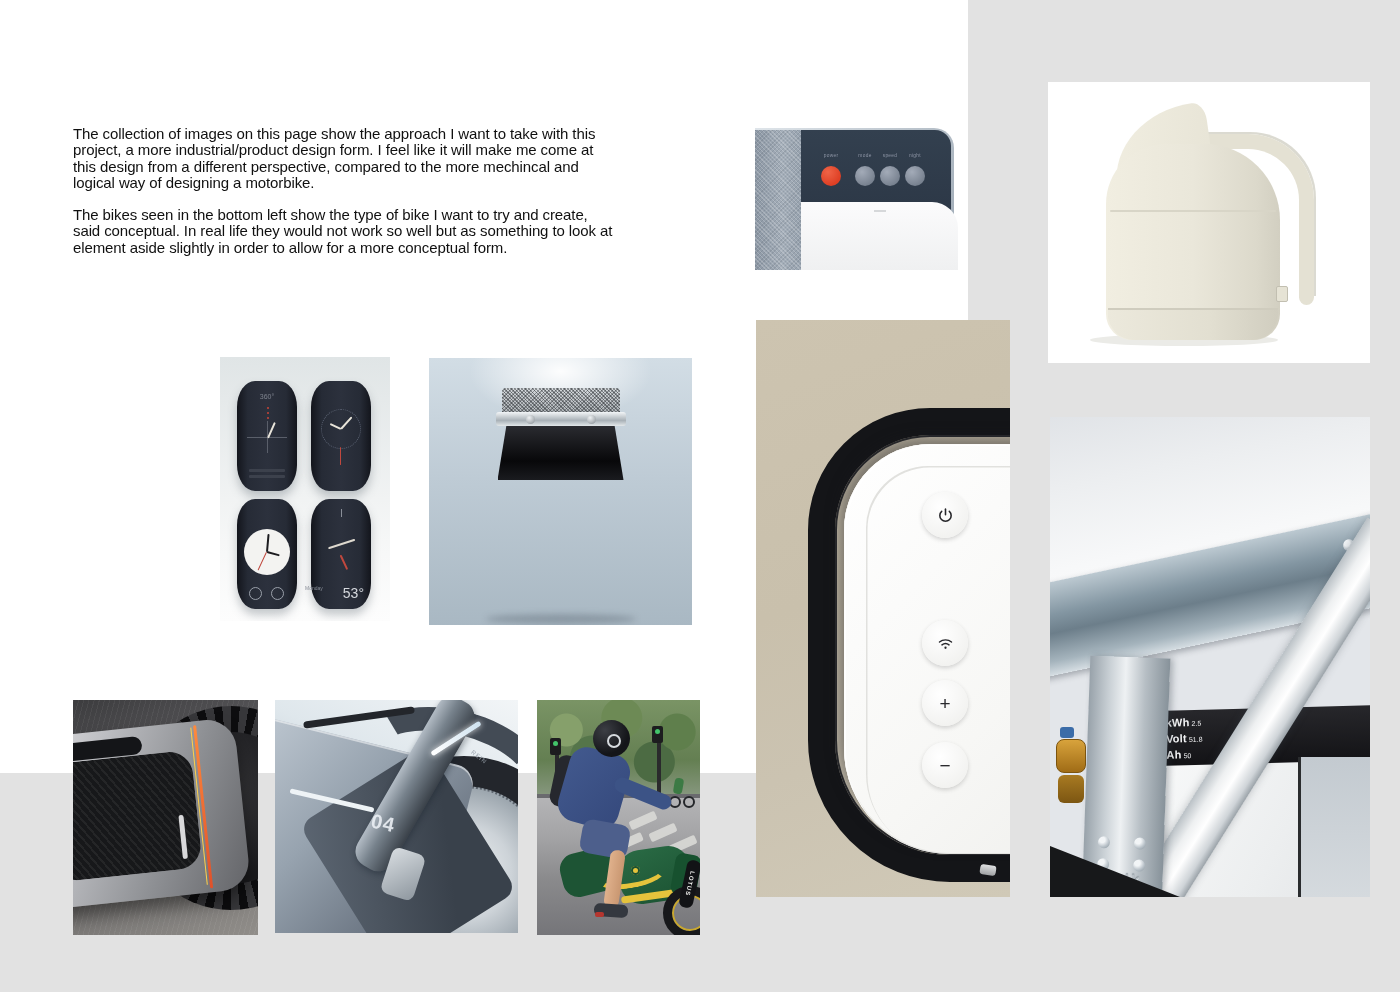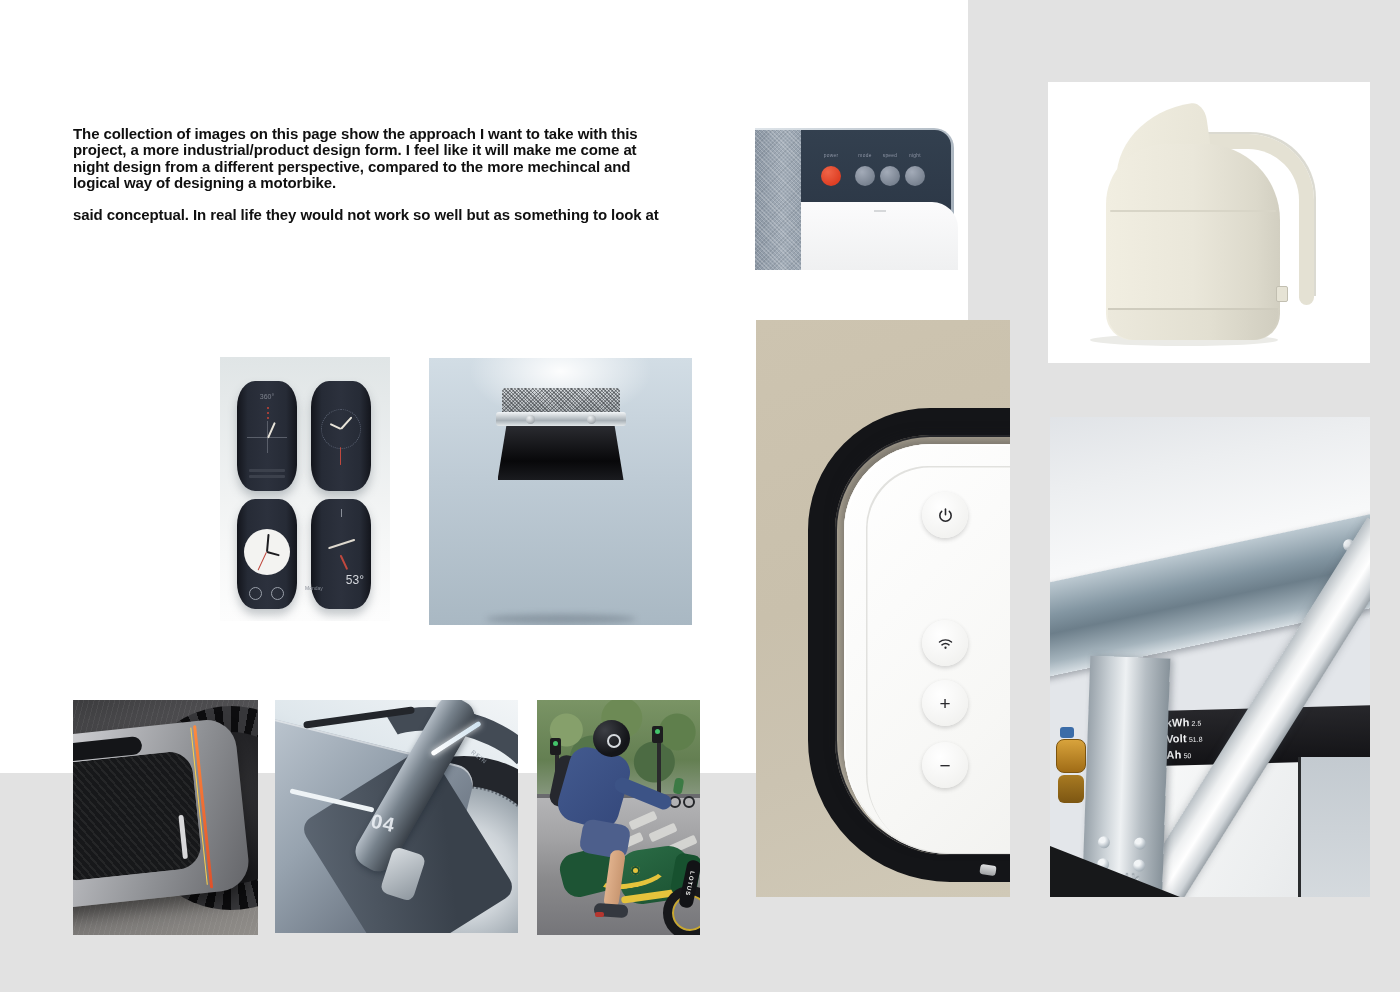--- a/index.html
+++ b/index.html
@@ -8,21 +8,21 @@
   .page { position:relative; width:1400px; height:992px; background:#ffffff; overflow:hidden; }
   .abs { position:absolute; }
 
   
   .panel-right { left:968px; top:0; width:432px; height:992px; background:#e2e2e2; }
   .band-bottom { left:0; top:773px; width:1400px; height:219px; background:#e2e2e2; }
 
   
   .intro { left:73px; top:126px; width:660px; color:#101010; font-size:15px; line-height:16.3px; letter-spacing:-0.1px; }
   .intro .para { margin-bottom:16px; }
-  .intro .line { white-space:nowrap;font-weight:bold; }
+  .intro .line { white-space:nowrap; }
 
   figure { position:absolute; overflow:hidden; }
 
   
   .fig-fan { left:753px; top:90px; width:215px; height:180px; background:#fff; }
   .fan-rim { left:2px; top:38px; right:14px; bottom:-4px; border-top-right-radius:20px;
              background:linear-gradient(125deg,#dfe5ea,#9aa6b2); }
   .fan-fabric { left:2px; top:40px; width:46px; bottom:-2px;
     background:
       repeating-linear-gradient(45deg, rgba(255,255,255,.20) 0 1px, rgba(0,0,0,0) 1px 3px),
@@ -261,25 +261,27 @@
 
 <div class="page">
 
   <div class="abs panel-right"></div>
   <div class="abs band-bottom"></div>
 
   <div class="abs intro">
     <div class="para">
       <div class="line">The collection of images on this page show the approach I want to take with this</div>
       <div class="line">project, a more industrial/product design form. I feel like it will make me come at</div>
-      <div class="line">night design from a different perspective, compared to the more mechincal and</div>
+      <div class="line">this design from a different perspective, compared to the more mechincal and</div>
       <div class="line">logical way of designing a motorbike.</div>
     </div>
     <div class="para">
+      <div class="line">The bikes seen in the bottom left show the type of bike I want to try and create,</div>
       <div class="line">said conceptual. In real life they would not work so well but as something to look at</div>
+      <div class="line">element aside slightly in order to allow for a more conceptual form.</div>
     </div>
   </div>
 
   <figure class="fig-fan">
     <div class="abs fan-rim"></div>
     <div class="abs fan-fabric"></div>
     <div class="abs fan-navy"></div>
     <span class="abs fan-label" style="left:78px">power</span>
     <span class="abs fan-label" style="left:112px">mode</span>
     <span class="abs fan-label" style="left:137px">speed</span>
@@ -327,21 +329,21 @@
       <span class="hand" style="left:29px; top:35px; width:2px; height:18px; background:#1c1c20; transform:rotate(5deg);"></span>
       <span class="hand" style="left:29px; top:33px; width:1px; height:20px; background:#c0483e; transform:rotate(205deg);"></span>
       <span class="w-ring" style="left:12px; top:88px;"></span>
       <span class="w-ring" style="left:34px; top:88px;"></span>
     </div>
     <div class="watch" style="left:91px; top:142px;">
       <span class="w-vline" style="left:50%; top:10px; height:8px; background:#8a8f99;"></span>
       <span class="hand" style="left:17px; top:44px; width:28px; height:2px; background:#ded9cf; transform:rotate(-18deg);"></span>
       <span class="hand" style="left:29px; top:40px; width:1.5px; height:16px; background:#c0483e; transform:rotate(155deg);"></span>
       <span class="w-text" style="bottom:18px; left:-14px; font-size:5px; text-align:left; padding-left:8px; color:#8a8f99;">Monday</span>
-      <span class="w-text" style="bottom:22px; text-align:right; padding-right:7px; font-size:12px; color:#d5d8dd;">53°</span>
+      <span class="w-text" style="bottom:8px; text-align:right; padding-right:7px; font-size:14px; color:#d5d8dd;">53°</span>
     </div>
   </figure>
 
   <figure class="fig-shaver">
     <div class="abs sv sv-foil"></div>
     <div class="abs sv sv-chrome">
       <span class="sv-screw" style="left:30px;"></span>
       <span class="sv-screw" style="right:30px;"></span>
     </div>
     <div class="abs sv sv-black"></div>

